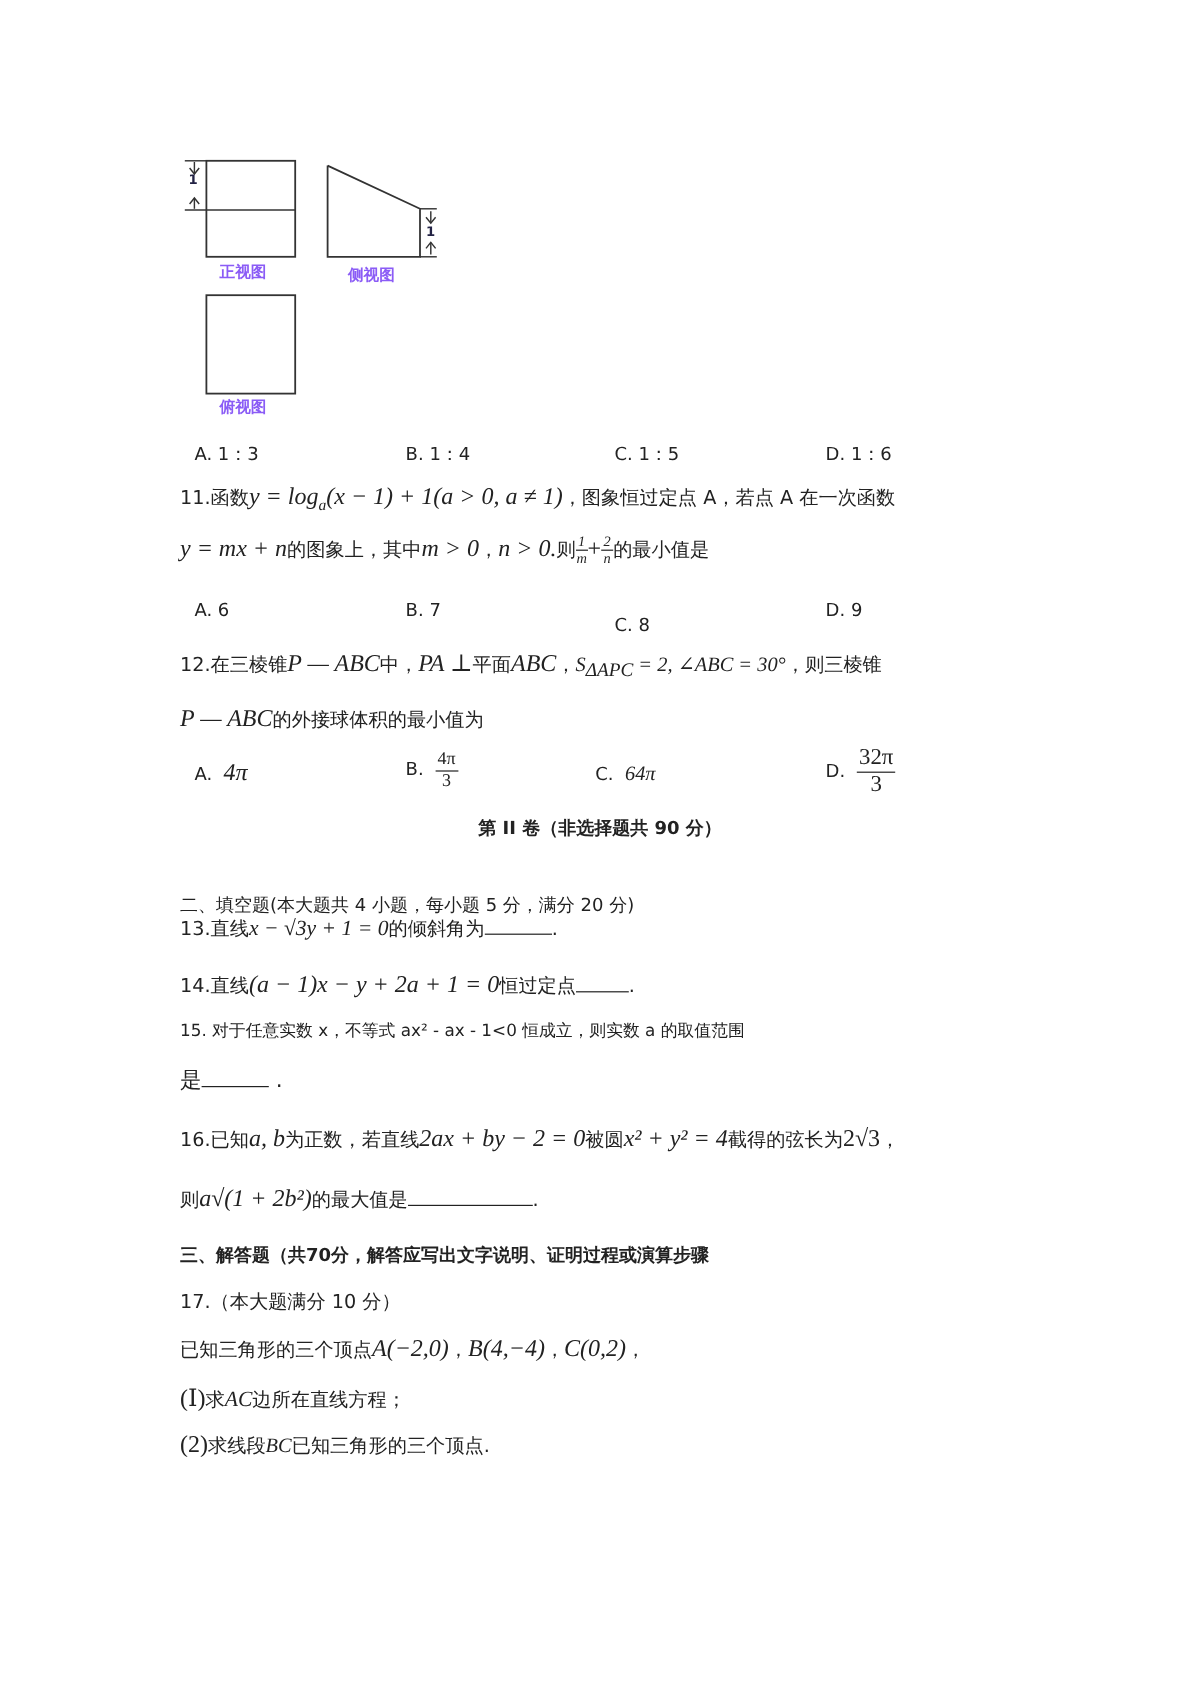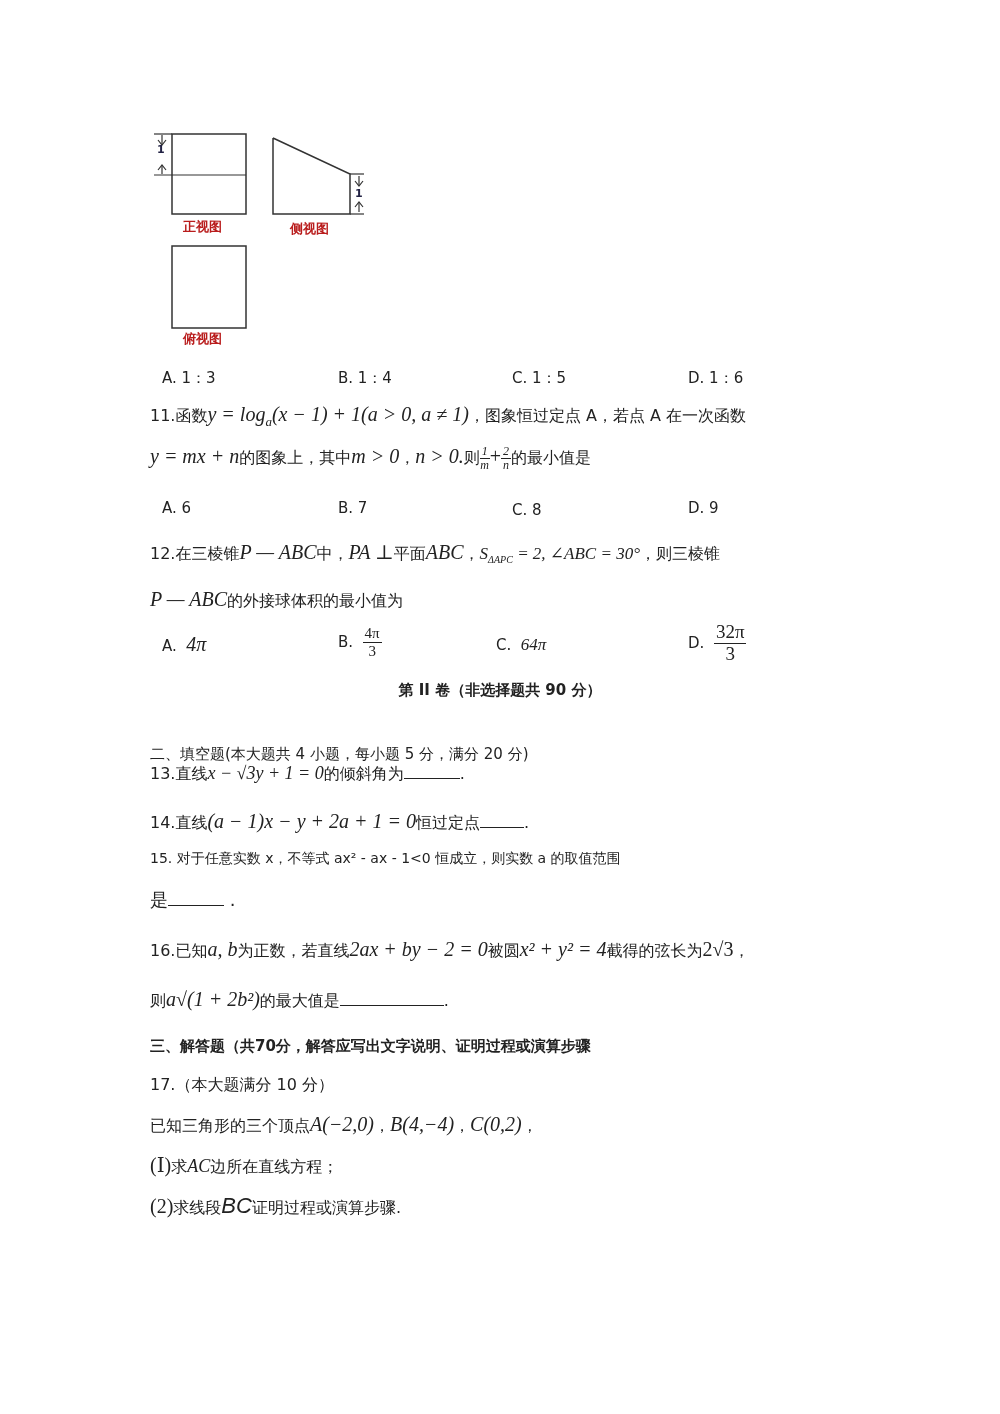--- a/index.html
+++ b/index.html
@@ -1,19 +1,19 @@
 <!DOCTYPE html>
 <html><head>
 <meta charset="utf-8">
 <style>
   html, body { margin: 0; padding: 0; background: #ffffff; }
   body { width: 1000px; height: 1414px; position: relative; overflow: hidden;
          font-family: "DejaVu Sans", "Liberation Sans", sans-serif; color: #222; }
   .abs { position: absolute; }
-  .fig-label { font-size: 13px; color: #b91c1c; font-weight: bold; }
+  .fig-label { font-size: 13px; color: #8b5cf6; font-weight: bold; }
   .line { position: absolute; left: 150px; font-size: 16px; white-space: nowrap; }
   .math { font-family: "Liberation Serif", "DejaVu Serif", serif; font-size: 20px; }
   .mathi { font-family: "Liberation Serif", "DejaVu Serif", serif; font-style: italic; }
   .opt { position: absolute; font-size: 15px; white-space: nowrap; margin-left: 12px; }
   .frac { display: inline-flex; flex-direction: column; align-items: center; vertical-align: middle;
           font-family: "Liberation Serif", serif; font-size: 17px; line-height: 1.1; }
   .frac .num { border-bottom: 1px solid #222; padding: 0 2px; }
   .frac.small { font-size: 12px; font-style: italic; }
   .blank { display: inline-block; border-bottom: 1px solid #222; height: 14px; vertical-align: baseline; }
   .bold { font-weight: bold; }
@@ -65,27 +65,27 @@
     <span class="math mathi">y = mx + n</span><span>的图象上，其中</span><span class="math mathi">m &gt; 0</span><span>，</span><span class="math mathi">n &gt; 0.</span><span>则</span><span class="frac small">
         <span class="num">1</span>
         <span>m</span>
       </span><span class="math">+</span><span class="frac small">
         <span class="num">2</span>
         <span>n</span>
       </span><span>的最小值是</span>
   </div>
   <span class="opt" style="left:150px;top:499px">A. 6</span>
   <span class="opt" style="left:326px;top:499px">B. 7</span>
-  <span class="opt" style="left:500px;top:501px">C. 8</span>
+  <span class="opt" style="left:500px;top:512px">C. 8</span>
   <span class="opt" style="left:676px;top:499px">D. 9</span>
 </div>
 
 <div>
   <div class="line" style="top:540px">
-    <span>12.在三棱锥</span><span class="math mathi">P — ABC</span><span>中，</span><span class="math mathi">PA ⊥</span><span>平面</span><span class="math mathi">ABC</span><span>，</span><span class="math mathi" style="font-size:17px"><span>S</span><sub style="font-size:10px">ΔAPC</sub><span> = 2, ∠ABC = 30°</span></span><span>，则三棱锥</span>
+    <span>12.在三棱锥</span><span class="math mathi">P — ABC</span><span>中，</span><span class="math mathi">PA ⊥</span><span>平面</span><span class="math mathi">ABC</span><span>，</span><span class="math mathi" style="font-size:17px"><span>S</span><sub style="font-size:16px">ΔAPC</sub><span> = 2, ∠ABC = 30°</span></span><span>，则三棱锥</span>
   </div>
   <div class="line" style="top:588px">
     <span class="math mathi">P — ABC</span><span>的外接球体积的最小值为</span>
   </div>
   <div class="opt" style="left:150px;top:633px">
     <span>A.</span>&nbsp;&nbsp;<span class="math mathi">4π</span>
   </div>
   <div class="opt" style="left:326px;top:625px">
     <span>B.</span>&nbsp;&nbsp;<span class="frac" style="font-size:15px">
         <span class="num">4π</span>
@@ -130,14 +130,14 @@
 <div class="line bold" style="top:1037px;font-size:15px">三、解答题（共70分，解答应写出文字说明、证明过程或演算步骤</div>
 
 <div class="line" style="top:1075px;font-size:16px">17.（本大题满分 10 分）</div>
 <div class="line" style="top:1113px">
   <span>已知三角形的三个顶点</span><span class="math mathi">A(−2,0)</span><span>，</span><span class="math mathi">B(4,−4)</span><span>，</span><span class="math mathi">C(0,2)</span><span>，</span>
 </div>
 <div class="line" style="top:1153px">
   <span class="math">(Ⅰ)</span><span>求</span><span class="mathi" style="font-family:'Liberation Serif',serif;font-size:18px">AC</span><span>边所在直线方程；</span>
 </div>
 <div class="line" style="top:1193px">
-  <span class="math">(2)</span><span>求线段</span><span class="mathi" style="font-family:Liberation Sans, sans-serif;font-size:22px">BC</span><span>证明过程或演算步骤.</span>
+  <span class="math">(2)</span><span>求线段</span><span class="mathi" style="font-family:Liberation Serif, serif;font-size:17px">BC</span><span>已知三角形的三个顶点.</span>
 </div>
 
 </body></html>

